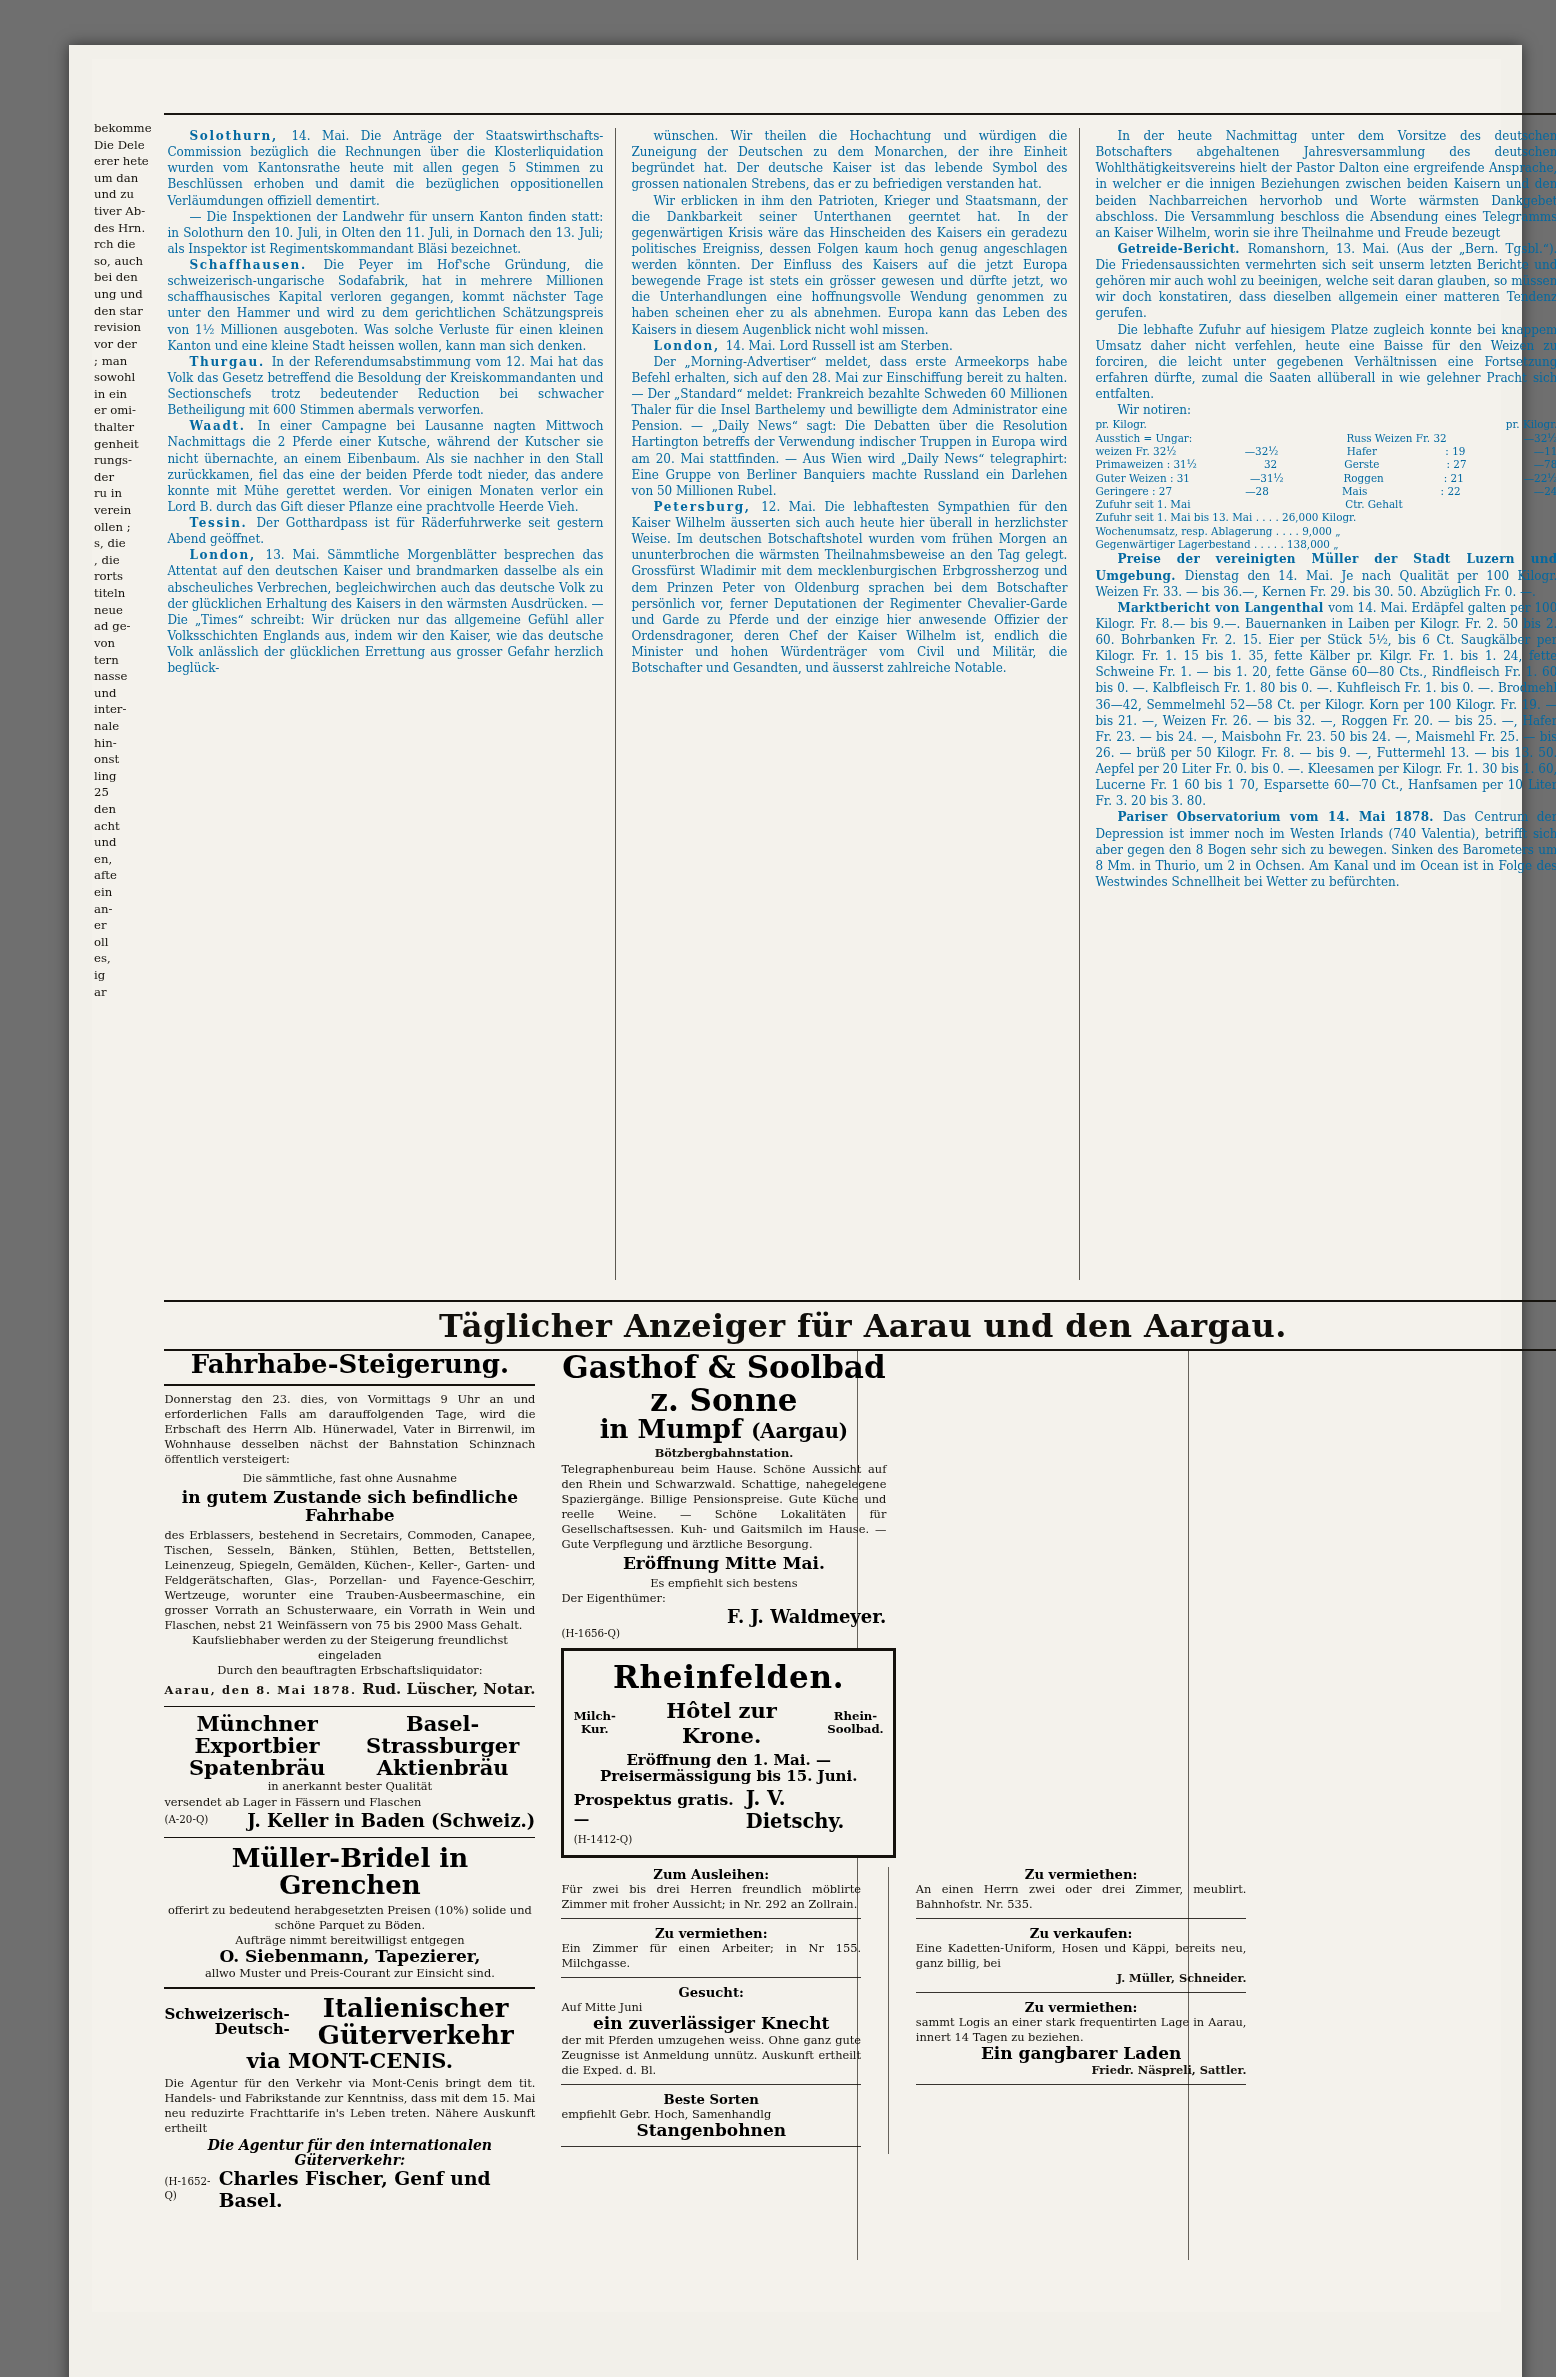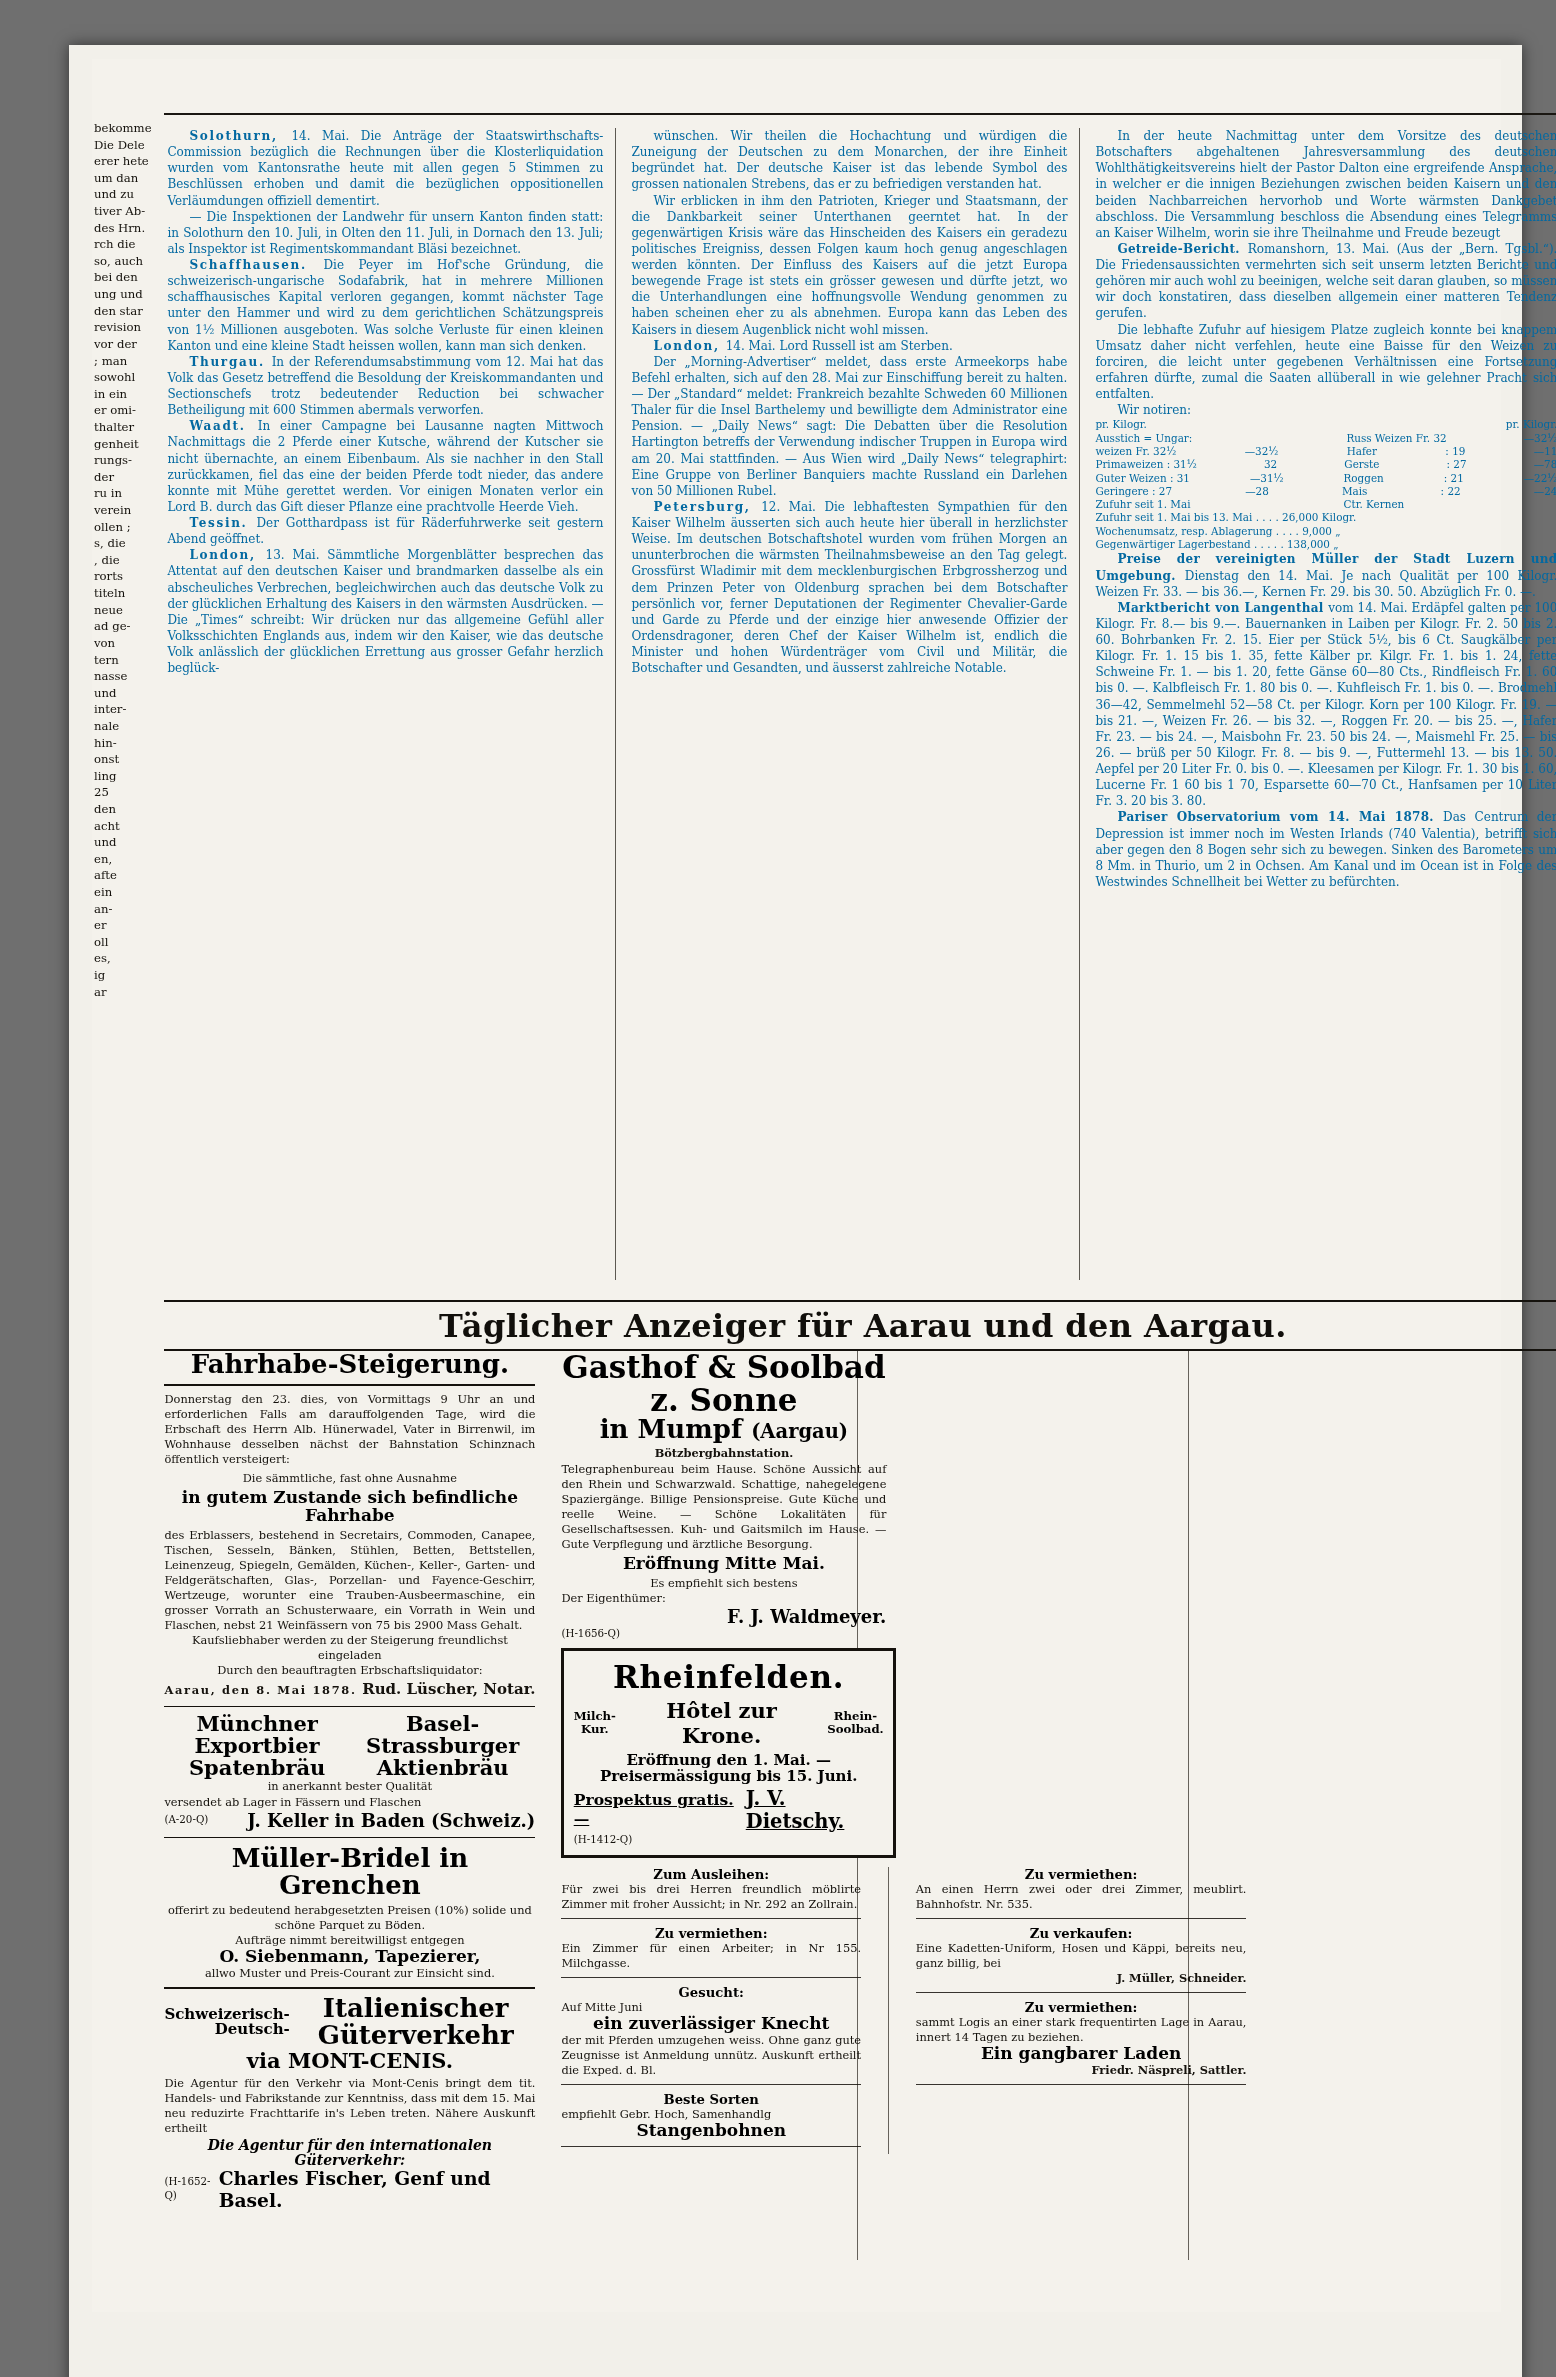--- a/index.html
+++ b/index.html
@@ -318,21 +318,21 @@
               <div class="row">
                 <span>Geringere  : 27</span>
                 <span>—28</span>
                 <span>Mais</span>
                 <span>: 22</span>
                 <span>—24</span>
               </div>
               <div class="row">
                 <span>Zufuhr seit 1. Mai</span>
                 <span></span>
-                <span>Ctr. Kernen</span>
+                <span>Ctr. Gehalt</span>
                 <span></span>
                 <span></span>
               </div>
               <div>Zufuhr seit 1. Mai bis 13. Mai . . . . 26,000 Kilogr.</div>
               <div>Wochenumsatz, resp. Ablagerung . . . . 9,000  „</div>
               <div>Gegenwärtiger Lagerbestand . . . . . 138,000  „</div>
             </div>
             <p class="par"><span class="subhead">Preise der vereinigten Müller der Stadt Luzern und Umgebung. </span><span>Dienstag den 14. Mai. Je nach Qualität per 100 Kilogr. Weizen Fr. 33. — bis 36.—, Kernen Fr. 29. bis 30. 50. Abzüglich Fr. 0. —.</span></p>
             <p class="par"><span class="subhead">Marktbericht von Langenthal </span><span>vom 14. Mai. Erdäpfel galten per 100 Kilogr. Fr. 8.— bis 9.—. Bauernanken in Laiben per Kilogr. Fr. 2. 50 bis 2. 60. Bohrbanken Fr. 2. 15. Eier per Stück 5½, bis 6 Ct. Saugkälber per Kilogr. Fr. 1. 15 bis 1. 35, fette Kälber pr. Kilgr. Fr. 1. bis 1. 24, fette Schweine Fr. 1. — bis 1. 20, fette Gänse 60—80 Cts., Rindfleisch Fr. 1. 60 bis 0. —. Kalbfleisch Fr. 1. 80 bis 0. —. Kuhfleisch Fr. 1. bis 0. —. Brodmehl 36—42, Semmelmehl 52—58 Ct. per Kilogr. Korn per 100 Kilogr. Fr. 19. — bis 21. —, Weizen Fr. 26. — bis 32. —, Roggen Fr. 20. — bis 25. —, Hafer Fr. 23. — bis 24. —, Maisbohn Fr. 23. 50 bis 24. —, Maismehl Fr. 25. — bis 26. — brüß per 50 Kilogr. Fr. 8. — bis 9. —, Futtermehl 13. — bis 13. 50. Aepfel per 20 Liter Fr. 0. bis 0. —. Kleesamen per Kilogr. Fr. 1. 30 bis 1. 60, Lucerne Fr. 1 60 bis 1 70, Esparsette 60—70 Ct., Hanfsamen per 10 Liter Fr. 3. 20 bis 3. 80.</span></p>
             <p class="par"><span class="subhead">Pariser Observatorium vom 14. Mai 1878. </span><span>Das Centrum der Depression ist immer noch im Westen Irlands (740 Valentia), betrifft sich aber gegen den 8 Bogen sehr sich zu bewegen. Sinken des Barometers um 8 Mm. in Thurio, um 2 in Ochsen. Am Kanal und im Ocean ist in Folge des Westwindes Schnellheit bei Wetter zu befürchten.</span></p>
@@ -441,21 +441,21 @@
                 <div>Milch-</div>
                 <div>Kur.</div>
               </div>
               <div class="rhein-mid">Hôtel zur Krone.</div>
               <div class="rhein-side">
                 <div>Rhein-</div>
                 <div>Soolbad.</div>
               </div>
             </div>
             <div class="ad-title" style="font-size:15px;margin-top:4.7px;">Eröffnung den 1. Mai. — Preisermässigung bis 15. Juni.</div>
-            <div style="display:flex;justify-content:space-between;align-items:baseline;margin-top:3.1px;text-decoration:underline;">
+            <div style="display:flex;justify-content:space-between;align-items:baseline;margin-top:3.1px;">
               <span class="b" style="font-size:15.6px;">Prospektus gratis. —</span>
               <span class="b" style="font-size:19.5px;">J. V. Dietschy.</span>
             </div>
             <div class="ad-body sm">(H-1412-Q)</div>
           </div>
 
           <div style="display:flex;margin-top:9.3px;gap:16px;width:685px;">
             <div style="width:311px;padding-right:11px;" id="classifieds-left">
                 <div style="margin-bottom: 7.8px;">
                   <div class="small-head">Zum Ausleihen:</div>

